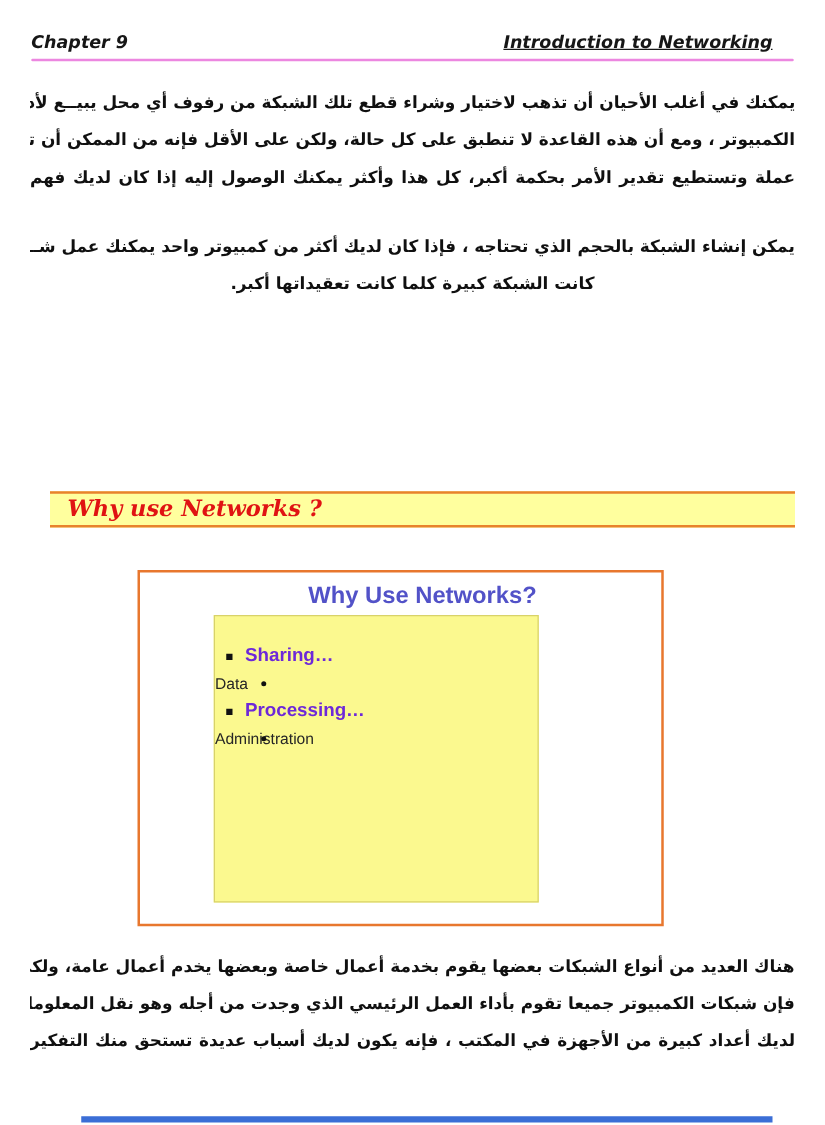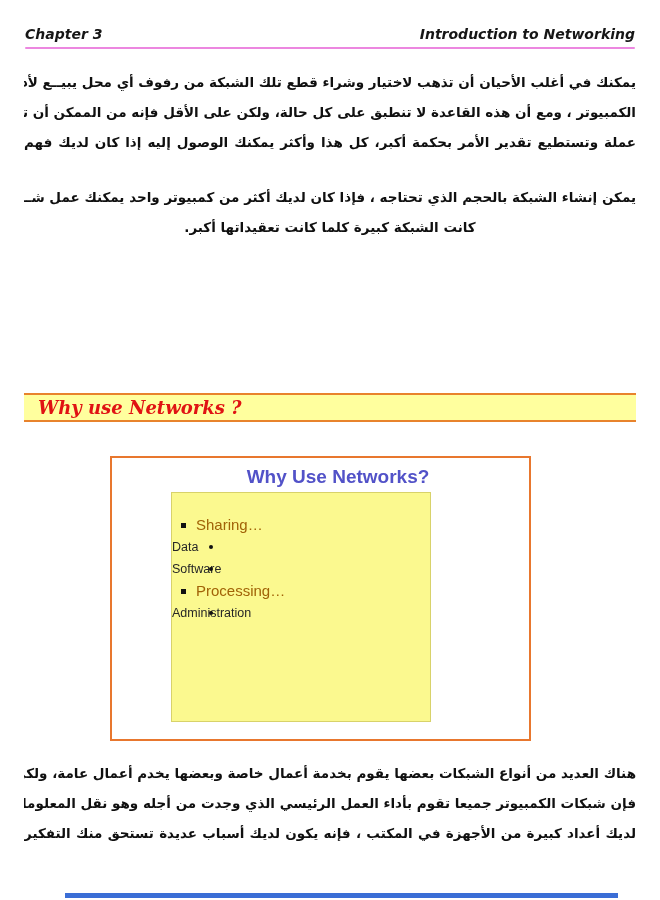--- a/index.html
+++ b/index.html
@@ -12,21 +12,21 @@
   }
   
   .hdr-left,.hdr-right{
     position:absolute;top:26px;
     font-family:"DejaVu Sans",sans-serif;
     font-style:italic;font-weight:bold;
     font-size:14px;color:#161616;
     letter-spacing:0px;white-space:nowrap;
   }
   .hdr-left{left:25px;}
-  .hdr-right{right:25px;}
+  .hdr-right{right:42px;text-decoration:underline;}
   .hdr-rule{
     position:absolute;left:25px;right:25px;top:47px;height:2px;
     background:var(--rule-pink,#ec87e0);border-radius:1px;
   }
   
   .para{
     position:absolute;left:24px;right:24px;
     direction:rtl;
     font-family:"DejaVu Sans",sans-serif;
     font-weight:bold;font-size:13.5px;color:#101010;
@@ -35,21 +35,21 @@
     height:30px;line-height:30px;
     text-align:justify;text-align-last:justify;
     white-space:nowrap;overflow:hidden;
   }
   .para .ln.last{text-align-last:center;white-space:normal;}
   .para1{top:67px;}
   .para2{top:182px;}
   .para3{top:758px;}
   
   .banner{
-    position:absolute;left:24px;right:24px;top:393px;height:25px;
+    position:absolute;left:40px;right:24px;top:393px;height:25px;
     background:var(--banner-bg,#ffff9e);
     border-top:2px solid var(--banner-border,#e8832c);
     border-bottom:2px solid var(--banner-border,#e8832c);
   }
   .banner-title{
     position:absolute;left:14px;top:0;height:25px;line-height:25px;
     font-family:"DejaVu Serif",serif;
     font-style:italic;font-weight:bold;
     font-size:18px;color:var(--banner-text,#e01313);
     white-space:nowrap;
@@ -76,21 +76,21 @@
     border:1px solid #d8d26a;
     padding-top:21px;box-sizing:border-box;
   }
   .b-item{
     position:relative;
     font-family:"Liberation Sans","DejaVu Sans",sans-serif;
     color:#1f1f1f;
   }
   .b-l1{
     height:22px;line-height:22px;
-    padding-left:24px;font-size:15px;font-weight:normal;color:#a16207;
+    padding-left:24px;font-size:15px;font-weight:bold;color:#6d28d9;
   }
   .b-l1::before{
     content:"";position:absolute;left:9px;top:9px;
     width:5px;height:5px;background:#111;
   }
   .b-l2{
     height:22px;line-height:22px;
     font-size:12.5px;font-weight:normal;color:#262626;
   }
   .b-l2::before{
@@ -101,21 +101,21 @@
   .footer-rule{
     position:absolute;left:65px;top:893px;width:553px;height:5px;
     background:var(--footer-blue,#3b6ed6);
   }
 </style>
 </head>
 <body>
 
 <div class="page">
 
-  <div class="hdr-left">Chapter 3</div>
+  <div class="hdr-left">Chapter 9</div>
   <div class="hdr-right">Introduction to Networking</div>
   <div class="hdr-rule"></div>
 
   <div class="para para1">
     <div class="ln">يمكنك في أغلب الأحيان أن تذهب لاختيار وشراء قطع تلك الشبكة من رفوف أي محل يبيــع لأدوات ومعــدات</div>
     <div class="ln">الكمبيوتر ، ومع أن هذه القاعدة لا تنطبق على كل حالة، ولكن على الأقل فإنه من الممكن أن تعرف مــا تريــد</div>
     <div class="ln last">عملة وتستطيع تقدير الأمر بحكمة أكبر، كل هذا وأكثر يمكنك الوصول إليه إذا كان لديك فهم أكبر للشبكات.</div>
   </div>
 
   <div class="para para2">
@@ -125,21 +125,20 @@
 
   <div class="banner">
     <div class="banner-title">Why use Networks ?</div>
   </div>
 
   <div class="slide">
     <div class="slide-title">Why Use Networks?</div>
     <div class="slide-box">
       <div class="b-item b-l1">Sharing…</div>
       <div class="b-item b-l2">Data</div>
-      <div class="b-item b-l2">Software</div>
       <div class="b-item b-l1">Processing…</div>
       <div class="b-item b-l2">Administration</div>
     </div>
   </div>
 
   <div class="para para3">
     <div class="ln">هناك العديد من أنواع الشبكات بعضها يقوم بخدمة أعمال خاصة وبعضها يخدم أعمال عامة، ولكن وبشكل عام</div>
     <div class="ln">فإن شبكات الكمبيوتر جميعا تقوم بأداء العمل الرئيسي الذي وجدت من أجله وهو نقل المعلومات ، فــإذا كــان</div>
     <div class="ln last">لديك أعداد كبيرة من الأجهزة في المكتب ، فإنه يكون لديك أسباب عديدة تستحق منك التفكير بعمل الشبكة:</div>
   </div>

